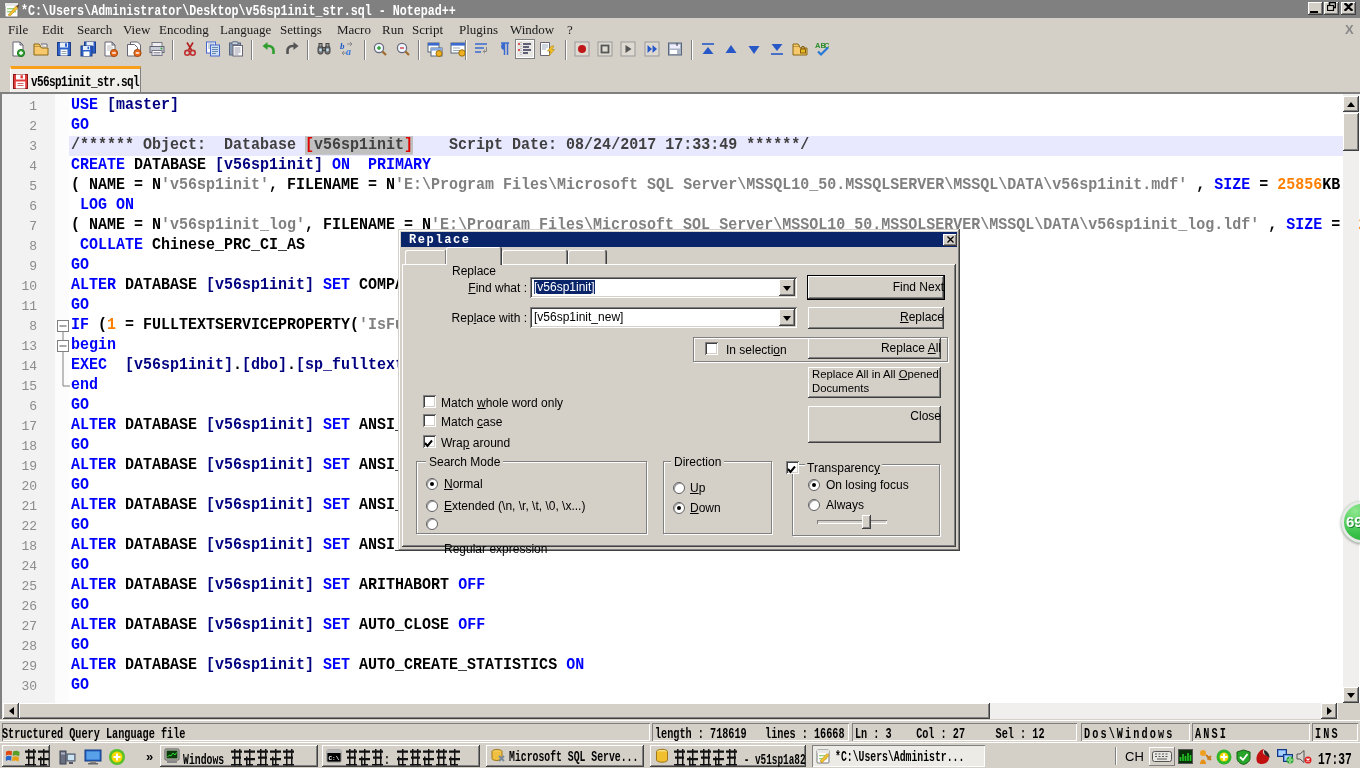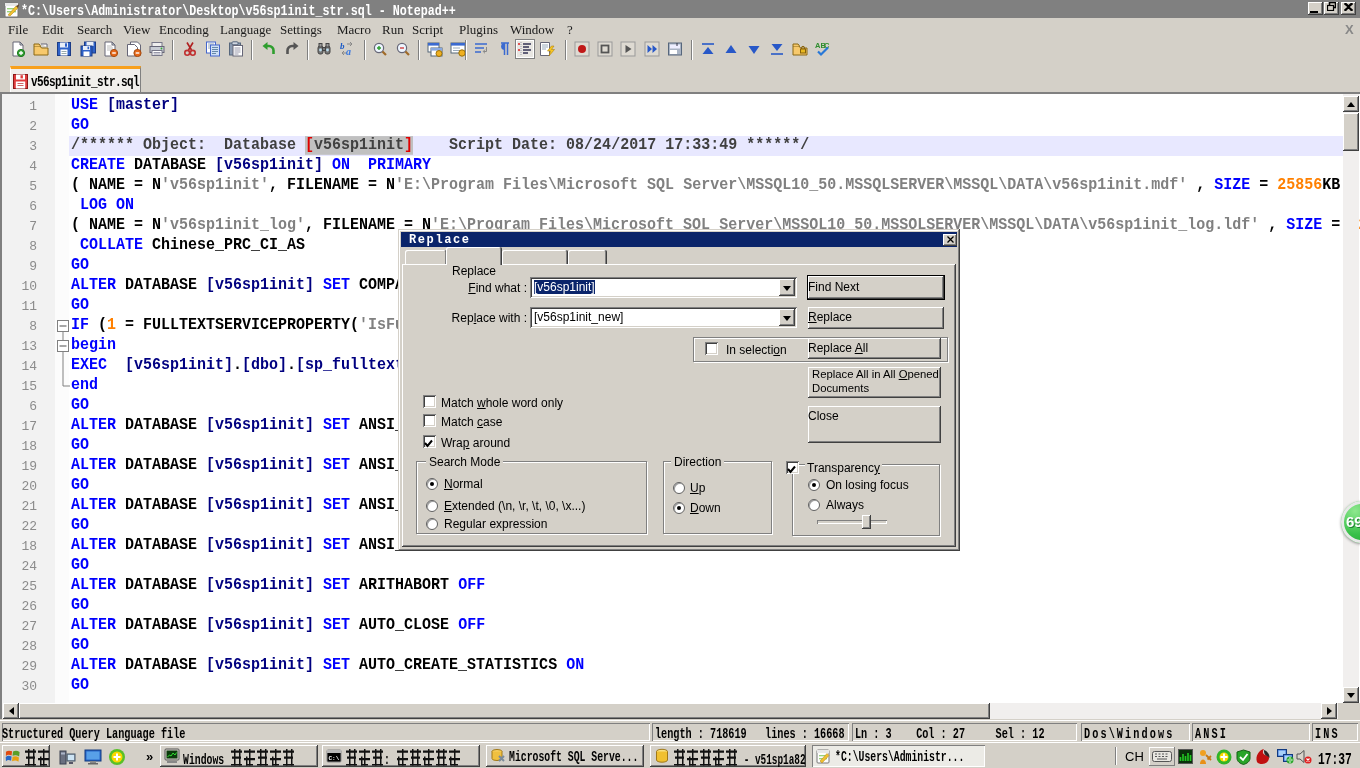--- a/index.html
+++ b/index.html
@@ -52,21 +52,21 @@
 .tbtn .tx{position:absolute;left:23px;top:4px;font:bold 9.8px "Liberation Mono",monospace;transform:scaleY(1.5);transform-origin:left top}
 
 .cj{display:inline-block;width:11px;height:11px;margin:0 1px;vertical-align:-1px;background-image:linear-gradient(#111,#111),linear-gradient(#111,#111),linear-gradient(#111,#111),linear-gradient(#111,#111),linear-gradient(#111,#111);background-size:11px 1.5px,9px 1.5px,11px 1.5px,1.5px 11px,1.5px 11px;background-position:0 0.5px,1px 4.5px,0 9.5px,2.5px 0,7.5px 0;background-repeat:no-repeat}
 .cj2{background-size:11px 1.5px,11px 1.5px,7px 1.5px,1.5px 11px,1.5px 6px;background-position:0 1px,0 5.5px,2px 9.5px,5px 0,1.5px 4.5px}
 
 .dtab{position:absolute;background:#d4d0c8;box-shadow:inset -1px 0 #404040,inset 1px 1px #fff,inset -2px 0 #808080;font:12px "Liberation Sans",sans-serif;text-align:center;padding-top:17px;border-radius:2px 2px 0 0}
 .dlabel{position:absolute;font:12px "Liberation Sans",sans-serif;color:#000;white-space:pre}
 .combo{position:absolute;width:267px;height:21px;background:#fff;box-shadow:inset 1px 1px #808080,inset -1px -1px #fff,inset 2px 2px #404040,inset -2px -2px #d4d0c8;font:12px "Liberation Sans",sans-serif;padding:3px 0 0 4px;white-space:pre}
 .cbtn{position:absolute;width:16px;height:17px;background:#d4d0c8;box-shadow:inset -1px -1px #404040,inset 1px 1px #fff,inset -2px -2px #808080}
 .cbtn:after{content:"";position:absolute;left:4px;top:7px;border:4px solid transparent;border-top:5px solid #000}
-.pbtn{position:absolute;background:#d4d0c8;box-shadow:inset -1px -1px #404040,inset 1px 1px #fff,inset -2px -2px #808080;font:12px "Liberation Sans",sans-serif;text-align:left;color:#000}
+.pbtn{position:absolute;background:#d4d0c8;box-shadow:inset -1px -1px #404040,inset 1px 1px #fff,inset -2px -2px #808080;font:12px "Liberation Sans",sans-serif;text-align:right;color:#000}
 .gbox{position:absolute;border:1px solid #808080;box-shadow:inset 1px 1px #fff,1px 1px #fff}
 .cbox{position:absolute;width:13px;height:13px;background:#fff;box-shadow:inset 1px 1px #808080,inset -1px -1px #fff,inset 2px 2px #404040,inset -2px -2px #d4d0c8}
 .rad{position:absolute;width:12px;height:12px;border-radius:50%;background:#fff;border:1px solid #606060;box-shadow:inset 1px 1px #a0a0a0}
 .rad.on:after{content:"";position:absolute;left:3px;top:3px;width:4px;height:4px;border-radius:50%;background:#000}
 </style></head>
 <body>
 <div id="app">
   <div id="titlebar">
     <svg class="abs" style="left:4px;top:1px" width="17" height="17" viewBox="0 0 17 17">
         <rect x="1" y="2" width="13" height="14" rx="1" fill="#fdfdfd" stroke="#777"></rect>
@@ -444,21 +444,21 @@
           <path d="M1 4 L3.5 7 L8 1.5" stroke="#000" stroke-width="2" fill="none"></path>
         </svg></div>
     <div class="dlabel" style="left:441px;top:436px">Wra<u>p</u> around</div>
     <div class="gbox" style="left:416px;top:461px;width:231px;height:73px"></div>
     <div class="dlabel" style="left:426px;top:455px;background:#d4d0c8;padding:0 3px">Search Mode</div>
     <div class="rad on" style="left:426px;top:478px"></div>
     <div class="dlabel" style="left:444px;top:477px"><u>N</u>ormal</div>
     <div class="rad" style="left:426px;top:500px"></div>
     <div class="dlabel" style="left:444px;top:499px"><u>E</u>xtended (\n, \r, \t, \0, \x...)</div>
     <div class="rad" style="left:426px;top:518px"></div>
-    <div class="dlabel" style="left:444px;top:517px">Re<u>g</u>ular expression</div>
+    <div class="dlabel" style="left:444px;top:542px">Re<u>g</u>ular expression</div>
     <div class="gbox" style="left:663px;top:461px;width:109px;height:73px"></div>
     <div class="dlabel" style="left:671px;top:455px;background:#d4d0c8;padding:0 3px">Direction</div>
     <div class="rad" style="left:673px;top:482px"></div>
     <div class="dlabel" style="left:690px;top:481px"><u>U</u>p</div>
     <div class="rad on" style="left:673px;top:502px"></div>
     <div class="dlabel" style="left:690px;top:501px"><u>D</u>own</div>
     <div class="gbox" style="left:792px;top:464px;width:148px;height:72px"></div>
     <div class="cbox" style="left:786px;top:461px"><svg width="9" height="9" viewBox="0 0 9 9" style="margin:1px">
           <path d="M1 4 L3.5 7 L8 1.5" stroke="#000" stroke-width="2" fill="none"></path>
         </svg></div>

